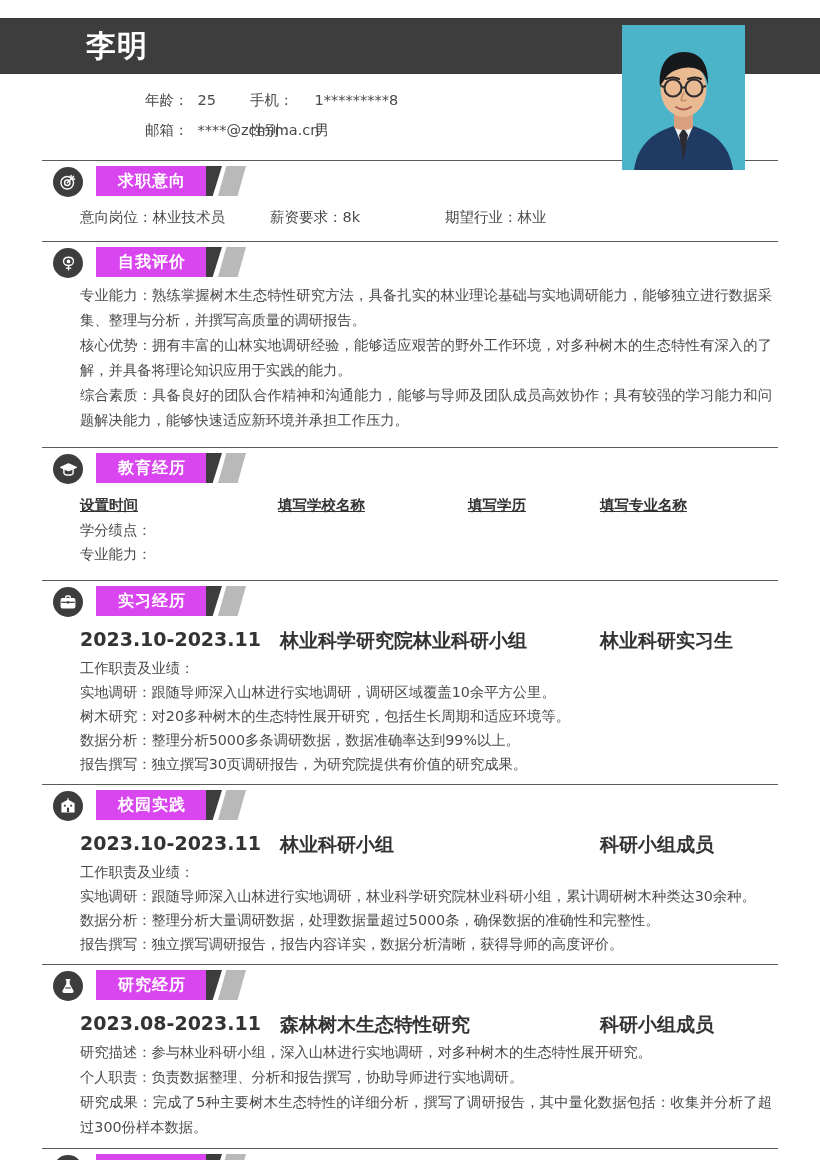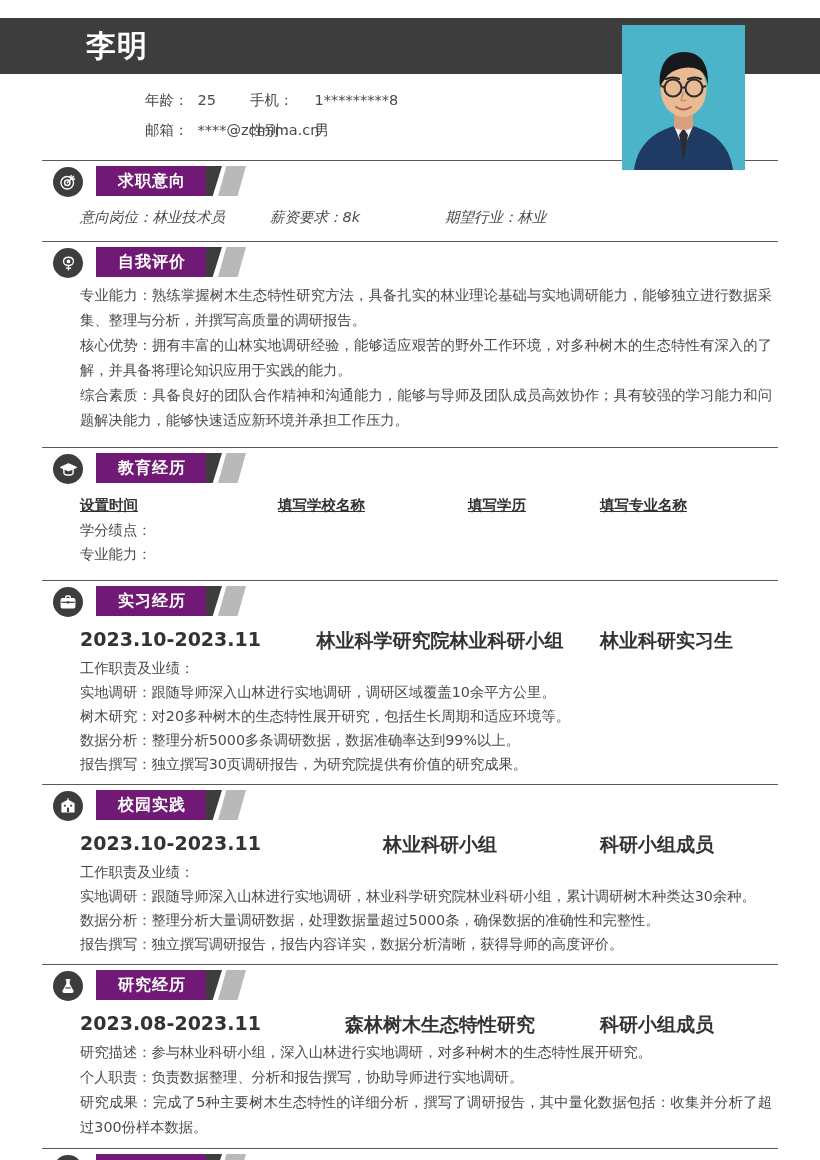--- a/index.html
+++ b/index.html
@@ -116,21 +116,21 @@
   .sec-icon svg { display: block; }
   .sec-tab {
     position: absolute;
     left: 54px;
     top: 6px;
     height: 30px;
     display: flex;
     align-items: stretch;
   }
   .sec-tab-main {
-    background: #701a75;
+    background: #d946ef;
     display: flex;
     align-items: center;
     padding: 0 20px 0 22px;
   }
   .sec-tab-title {
     font-size: 16px;
     font-weight: bold;
     color: #ffffff;
     letter-spacing: 1px;
     white-space: nowrap;
@@ -154,35 +154,35 @@
     font-size: 14.3px;
     line-height: 25px;
     color: #4a4a4a;
     margin: 0;
     text-align: justify;
     padding-right: 6px;
   }
 
   
   .intent-row { display: flex; padding-top: 6px; }
-  .intent-item { font-size: 14.5px; color: #4a4a4a; white-space: nowrap; font-style: italic; }
+  .intent-item { font-size: 14.5px; color: #4a4a4a; white-space: nowrap; }
   .intent-item.i1 { width: 190px; }
   .intent-item.i2 { width: 175px; }
 
   
   .entry-head {
     display: flex;
     font-size: 19px;
     font-weight: bold;
     color: #333333;
     padding-top: 6px;
     padding-bottom: 2px;
   }
   .entry-head .col-date  { width: 200px; flex: none; }
-  .entry-head .col-org   { width: 320px; flex: none; text-align: center; }
+  .entry-head .col-org   { width: 320px; flex: none; }
   .entry-head .col-role  { flex: 1; }
 
   
   .edu-head {
     display: flex;
     font-size: 14.5px;
     font-weight: bold;
     color: #333333;
     padding-top: 7px;
     padding-bottom: 3px;

